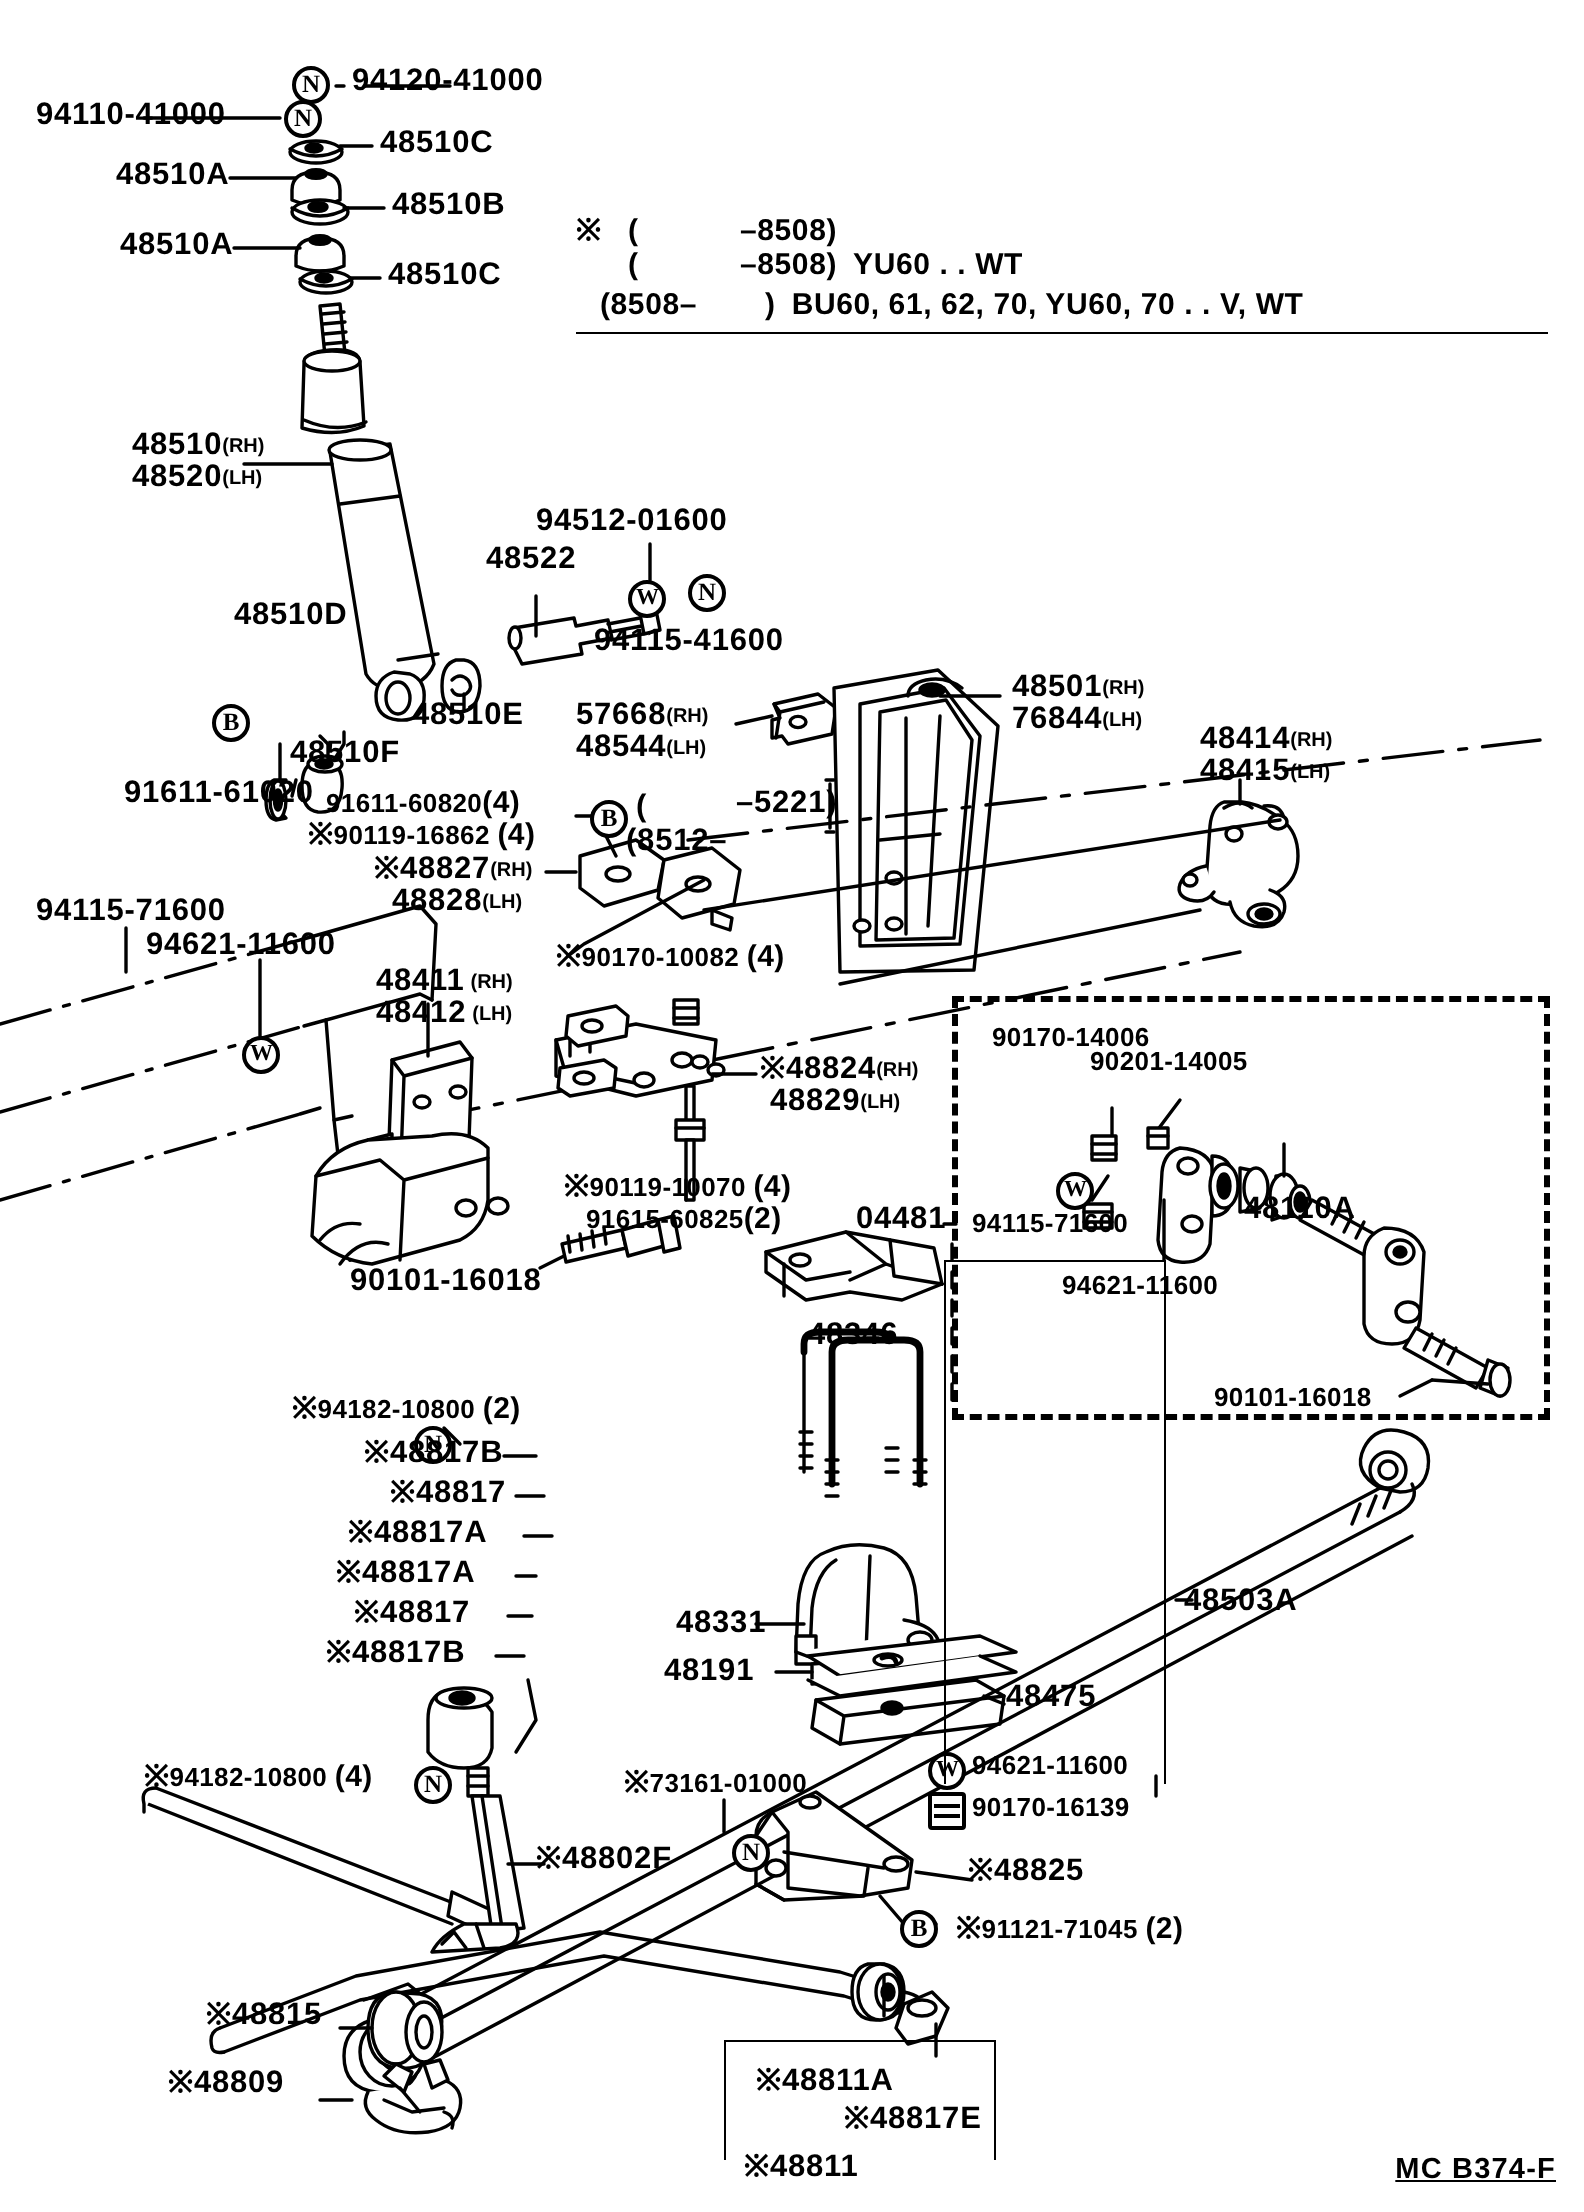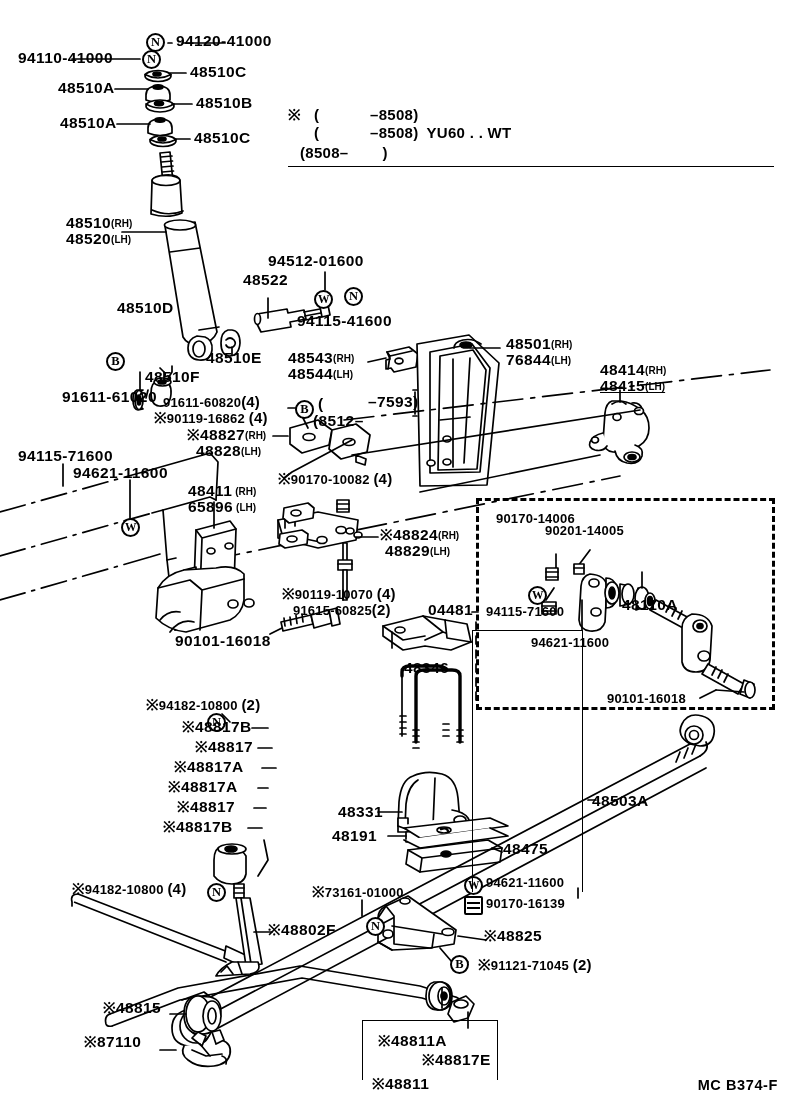--- a/index.html
+++ b/index.html
@@ -126,20 +126,21 @@
     border-right: 1.8px solid #000;
     box-sizing: border-box;
   }
 
   #sheetcode {
     position: absolute;
     right: 14px; bottom: 13px;
     font-size: 14.5px;
     font-weight: bold;
     letter-spacing: 0.6px;
+    text-decoration: underline;
   }
   svg.art { position: absolute; left: 0; top: 0; width: 792px; height: 1106px; overflow: visible; }
   svg.art * { vector-effect: non-scaling-stroke; }
 </style>
 </head>
 <body>
 
 <div id="sheet">
 
   <svg class="art" viewBox="0 0 792 1106" xmlns="http://www.w3.org/2000/svg">
@@ -607,20 +608,21 @@
       <span>–8508)</span>
       <span style="width:8px"></span>
       <span>YU60 . . WT</span>
     </div>
     <div class="lrow">
       <span class="mark" style="width:12px"></span>
       <span>(8508–</span>
       <span class="dategap" style="width:34px"></span>
       <span>)</span>
       <span style="width:8px"></span>
+      <span>BU60, 61, 62, 70, YU60, 70 . . V, WT</span>
     </div>
     <div class="rule"></div>
   </div>
 
   <div class="circ" style="left:146px; top:33px;">N</div>
   <div class="circ" style="left:142px; top:50px;">N</div>
   <div class="circ" style="left:106px; top:352px;">B</div>
   <div class="circ" style="left:295px; top:400px;">B</div>
   <div class="circ w" style="left:314px; top:290px;">W</div>
   <div class="circ" style="left:344px; top:287px;">N</div>
@@ -649,73 +651,73 @@
   </div>
 
   <div class="lbl" style="left:117px; top:300px;">48510D</div>
   <div class="lbl" style="left:145px; top:369px;">48510F</div>
   <div class="lbl" style="left:206px; top:350px;">48510E</div>
   <div class="lbl" style="left:243px; top:272px;">48522</div>
   <div class="lbl" style="left:268px; top:253px;">94512-01600</div>
   <div class="lbl" style="left:297px; top:313px;">94115-41600</div>
 
   <div class="lbl" style="left:288px; top:350px;">
-    <span>48543</span><span class="suf">(RH)</span>
+    <span>57668</span><span class="suf">(RH)</span>
   </div>
   <div class="lbl" style="left:288px; top:366px;">
     <span>48544</span><span class="suf">(LH)</span>
   </div>
 
   <div class="lbl" style="left:506px; top:336px;">
     <span>48501</span><span class="suf">(RH)</span>
   </div>
   <div class="lbl" style="left:506px; top:352px;">
     <span>76844</span><span class="suf">(LH)</span>
   </div>
 
   <div class="lbl" style="left:600px; top:362px;">
     <span>48414</span><span class="suf">(RH)</span>
   </div>
-  <div class="lbl" style="left:600px; top:378px;text-decoration:underline;">
+  <div class="lbl" style="left:600px; top:378px;">
     <span>48415</span><span class="suf">(LH)</span>
   </div>
 
   <div class="lbl" style="left:62px;  top:389px;">91611-61020</div>
   <div class="lbl sm" style="left:163px; top:394px;">
     <span>91611-60820</span><span class="qty">(4)</span>
   </div>
   <div class="lbl sm" style="left:154px; top:410px;">
     <span class="ast">※</span><span>90119-16862</span>
     <span class="qty">(4)</span>
   </div>
 
   <div class="lbl" style="left:187px; top:427px;">
     <span class="ast">※</span><span>48827</span><span class="suf">(RH)</span>
   </div>
   <div class="lbl" style="left:196px; top:443px;">
     <span>48828</span><span class="suf">(LH)</span>
   </div>
 
   <div class="lbl" style="left:318px; top:396px;">(</div>
-  <div class="lbl" style="left:368px; top:394px;">–7593)</div>
+  <div class="lbl" style="left:368px; top:394px;">–5221)</div>
   <div class="lbl" style="left:313px; top:413px;">(8512–</div>
 
   <div class="lbl sm" style="left:278px; top:471px;">
     <span class="ast">※</span><span>90170-10082</span>
     <span class="qty">(4)</span>
   </div>
 
   <div class="lbl" style="left:18px;  top:448px;">94115-71600</div>
   <div class="lbl" style="left:73px;  top:465px;">94621-11600</div>
 
   <div class="lbl" style="left:188px; top:483px;">
     <span>48411</span><span class="suf" style="margin-left:3px">(RH)</span>
   </div>
   <div class="lbl" style="left:188px; top:499px;">
-    <span>65896</span><span class="suf" style="margin-left:3px">(LH)</span>
+    <span>48412</span><span class="suf" style="margin-left:3px">(LH)</span>
   </div>
 
   <div class="lbl" style="left:380px; top:527px;">
     <span class="ast">※</span><span>48824</span><span class="suf">(RH)</span>
   </div>
   <div class="lbl" style="left:385px; top:543px;">
     <span>48829</span><span class="suf">(LH)</span>
   </div>
 
   <div class="lbl sm" style="left:282px; top:586px;">
@@ -783,21 +785,21 @@
   </div>
   <div class="lbl sm" style="left:478px; top:957px;">
     <span class="ast">※</span><span>91121-71045</span>
     <span class="qty">(2)</span>
   </div>
 
   <div class="lbl" style="left:103px; top:1000px;">
     <span class="ast">※</span><span>48815</span>
   </div>
   <div class="lbl" style="left:84px;  top:1034px;">
-    <span class="ast">※</span><span>87110</span>
+    <span class="ast">※</span><span>48809</span>
   </div>
   <div class="lbl" style="left:378px; top:1033px;">
     <span class="ast">※</span><span>48811A</span>
   </div>
   <div class="lbl" style="left:422px; top:1052px;">
     <span class="ast">※</span><span>48817E</span>
   </div>
   <div class="lbl" style="left:372px; top:1076px;">
     <span class="ast">※</span><span>48811</span>
   </div>

